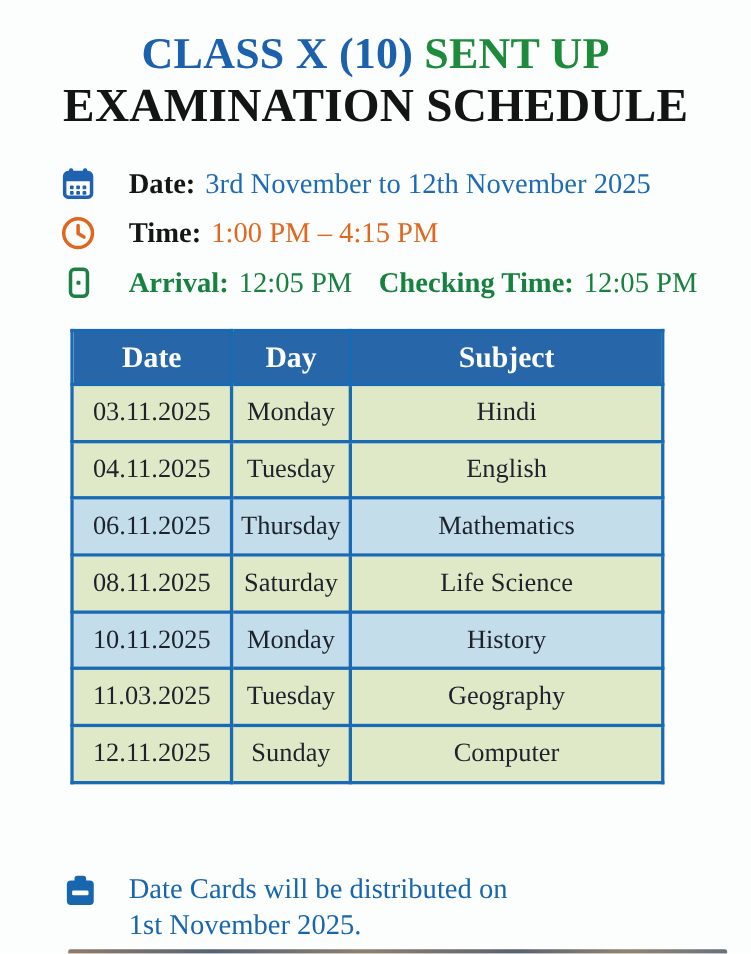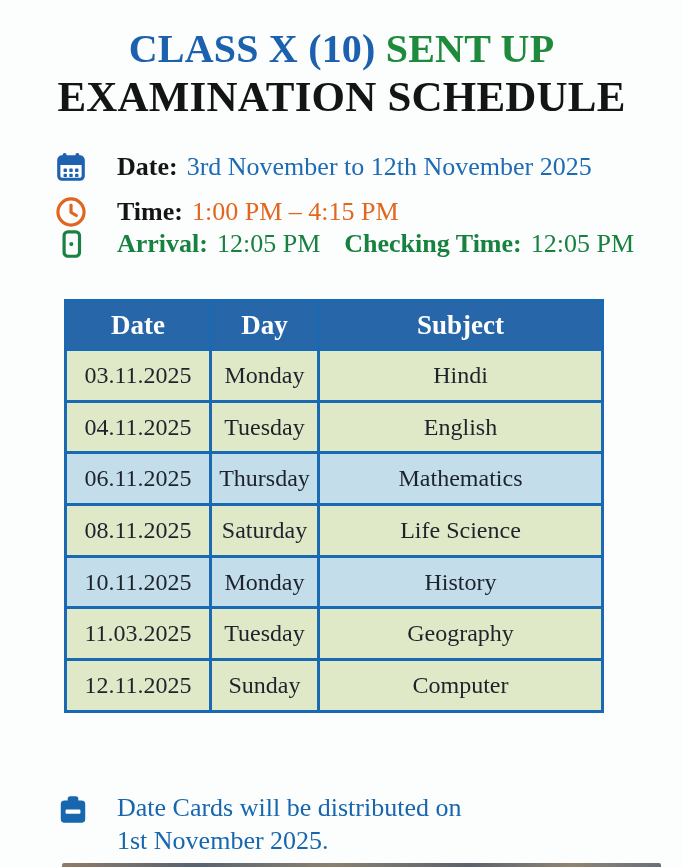--- a/index.html
+++ b/index.html
@@ -33,21 +33,21 @@
     left: 54px;
     display: flex;
     align-items: center;
     height: 34px;
     font-size: 26px;
     white-space: nowrap;
   }
   .info-row .icon { width: 34px; height: 34px; margin-right: 29px; flex: 0 0 auto; }
   #info-date    { top: 150px; }
   #info-time    { top: 195px; }
-  #info-arrival { top: 227px; }
+  #info-arrival { top: 240px; }
   .lbl       { font-weight: bold; color: #151515; margin-right: 9px; }
   .val-blue  { color: #1d6bb5; }
   .val-orange{ color: #e2661d; }
   .lbl-green { font-weight: bold; color: #17813f; margin-right: 9px; }
   .val-green { color: #17813f; }
   .gap { display: inline-block; width: 24px; }
 
   
   .schedule-table {
     position: absolute;

